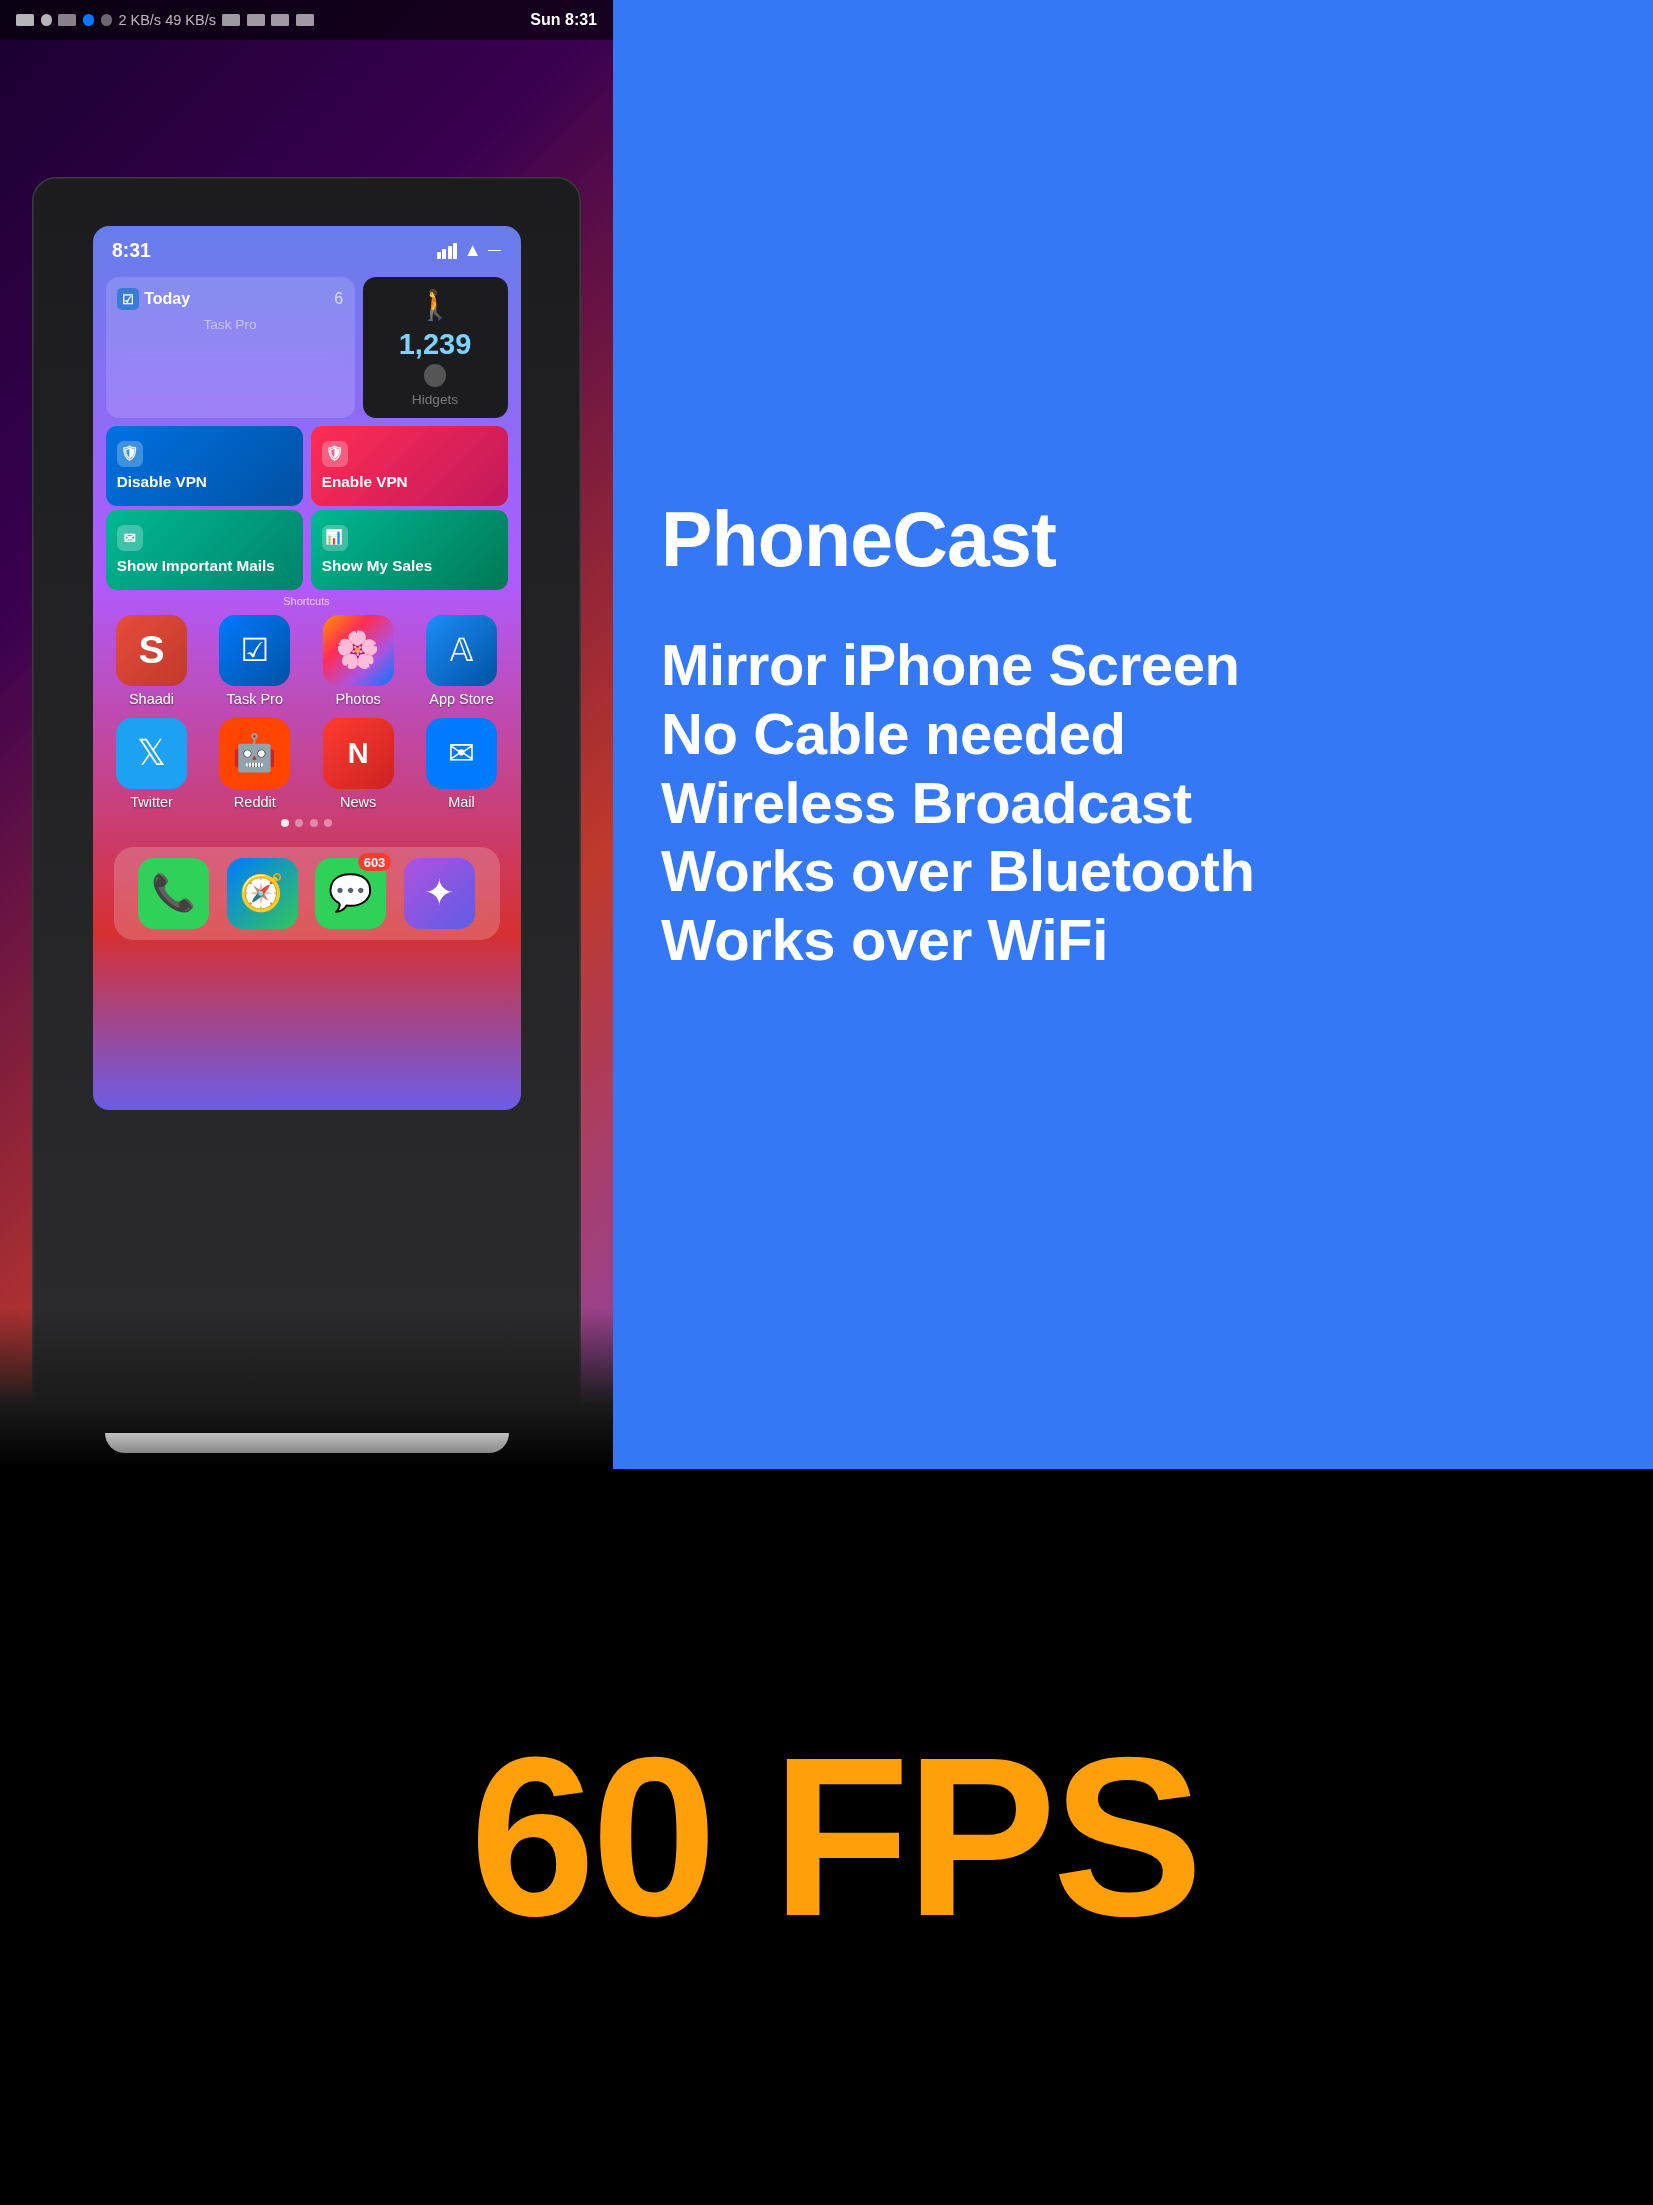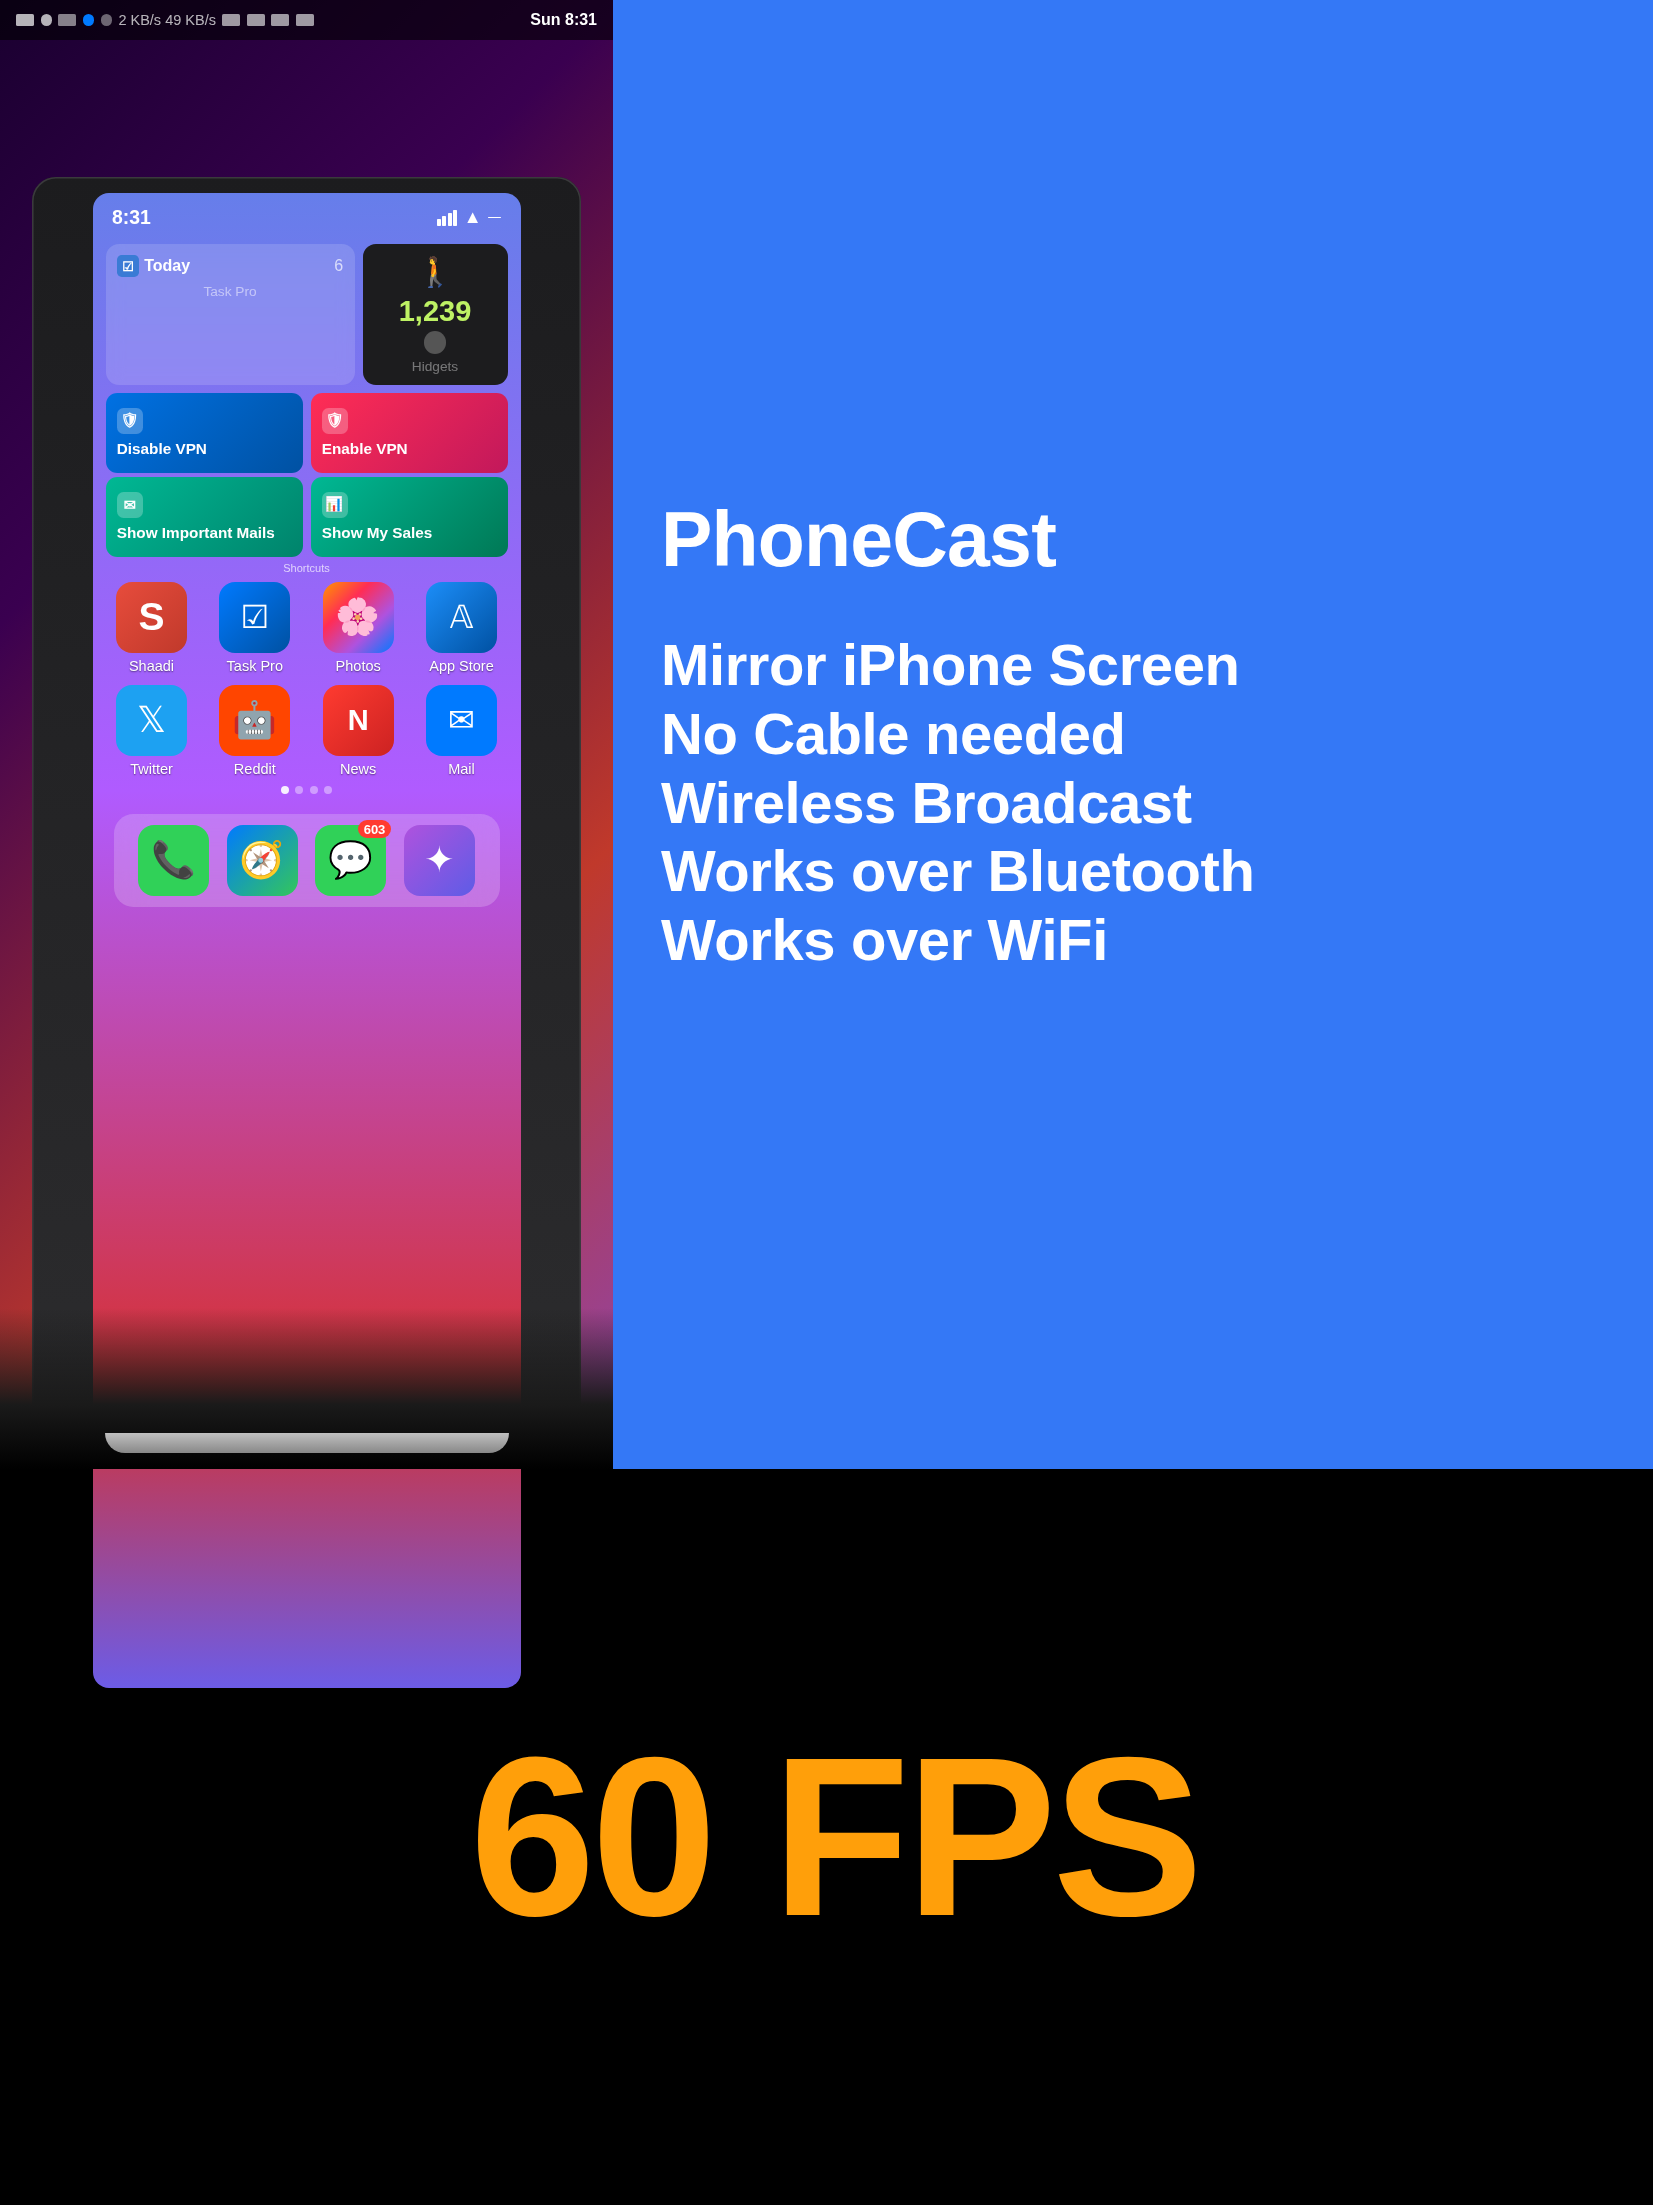--- a/index.html
+++ b/index.html
@@ -85,25 +85,26 @@
       display: flex;
       align-items: flex-start;
       justify-content: center;
       padding: 16px;
       box-shadow: inset 0 0 0 1.6px #3a3a3c;
     }
 
     
     .iphone-screen {
       width: 428px;
-      height: 1495px;
+      height: 884px;
       background: linear-gradient(180deg, #667eea 0%, #b05bff 40%, #d63031 80%, #6c5ce7 100%);
       border-radius: 16px;
       overflow: hidden;
       position: relative;
+      margin-top: 33px;
     }
 
     
     .iphone-status-bar {
       display: flex;
       justify-content: space-between;
       align-items: center;
       padding: 13px 19.4px 6.5px;
       font-size: 18px;
       font-weight: 600;
@@ -196,21 +197,21 @@
       justify-content: center;
     }
     .widget-walking-icon {
       font-size: 29px;
       color: #ff9f0a;
       margin-bottom: 6.5px;
     }
     .widget-steps {
       font-size: 29px;
       font-weight: 700;
-      color: #bef264;
+      color: #7dd3fc;
     }
 
     
     .shortcuts-row {
       display: flex;
       gap: 8px;
       margin-bottom: 4.8px;
     }
     .shortcut-btn {
       flex: 1;

